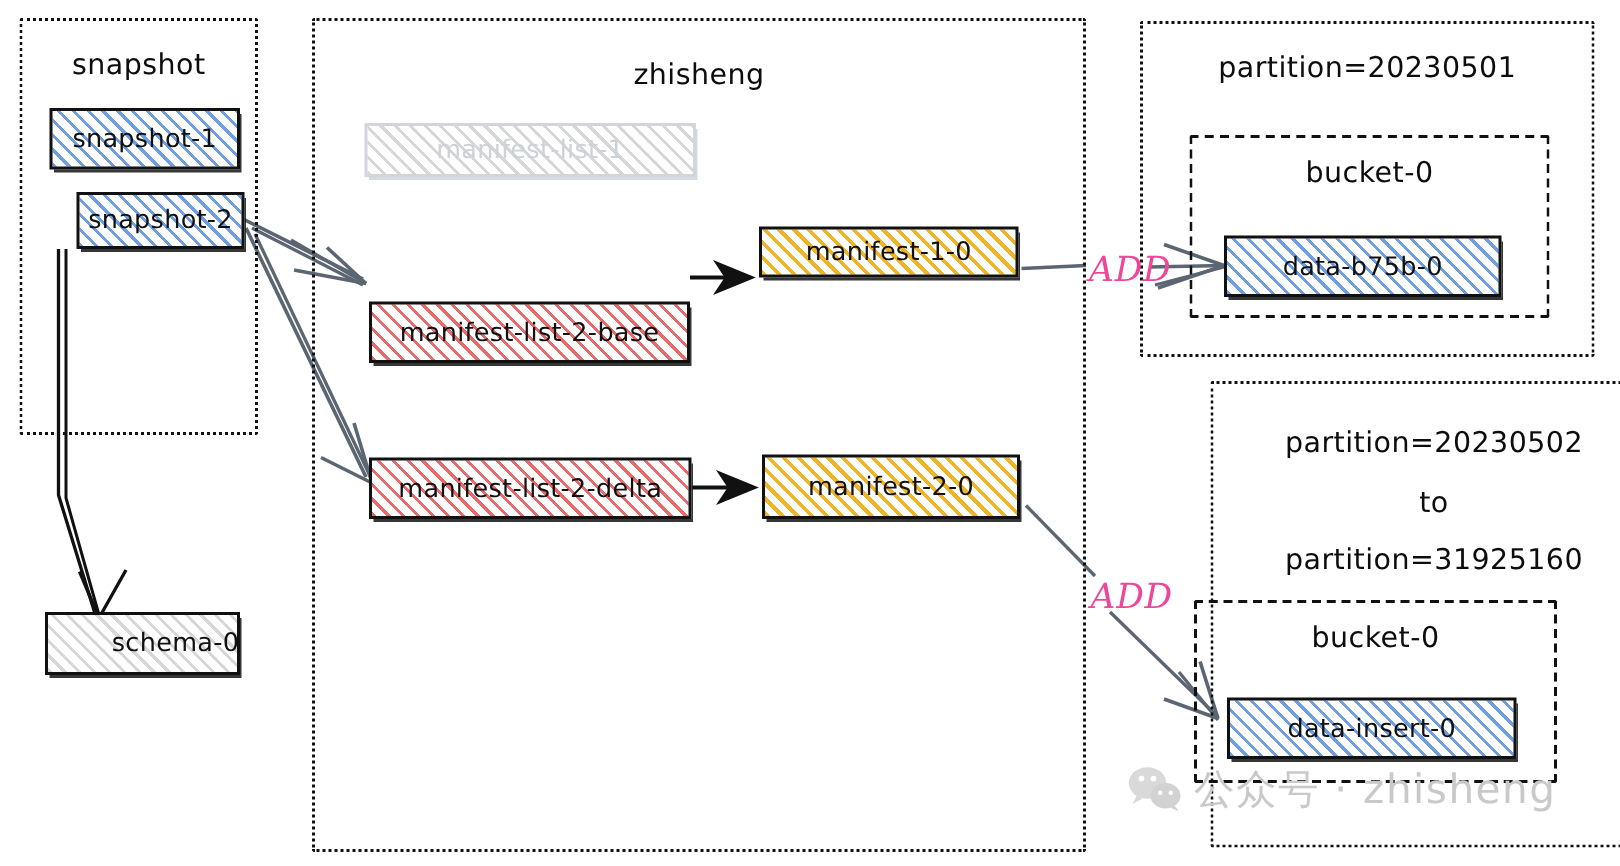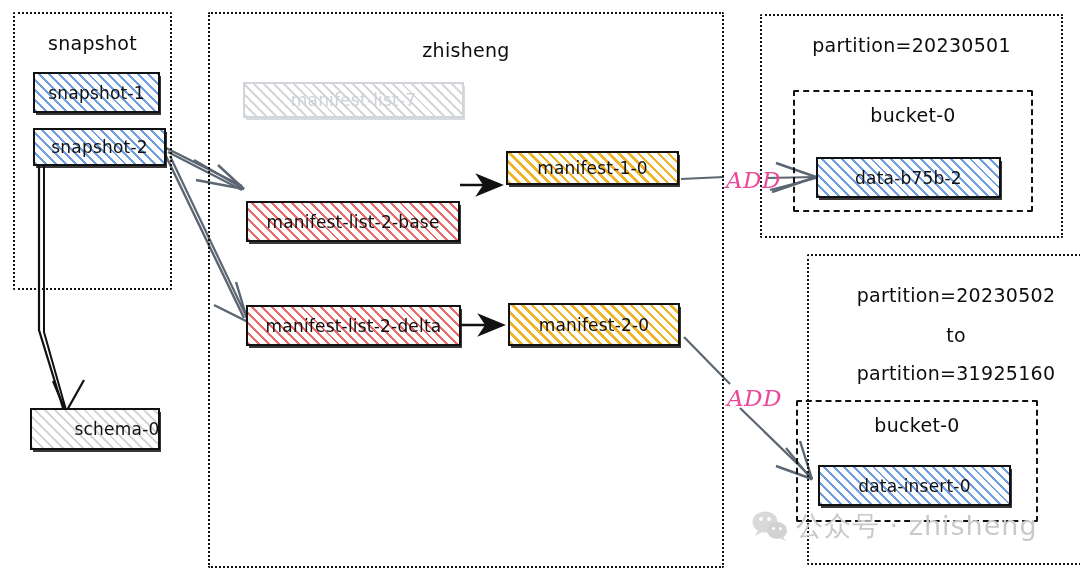--- a/index.html
+++ b/index.html
@@ -191,35 +191,35 @@
   </svg>
 
   <div class="group" style="left:13px; top:12px; width:159px; height:278px;">
     <div class="group-title" style="top:18px;">snapshot</div>
   </div>
 
   <div class="node hatch-blue" style="left:33px; top:72px; width:127px; height:41px;">
     <span class="lbl">snapshot-1</span>
   </div>
 
-  <div class="node hatch-blue" style="left:33px; top:128px; width:133px; height:38px;">
+  <div class="node hatch-blue" style="left:51px; top:128px; width:112px; height:38px;">
     <span class="lbl">snapshot-2</span>
   </div>
 
 
   <div class="node hatch-gray" style="left:30px; top:408px; width:130px; height:42px;padding-left:44px;">
     <span class="lbl">schema-0</span>
   </div>
 
   <div class="group" style="left:208px; top:12px; width:516px; height:556px;">
     <div class="group-title" style="top:25px;">zhisheng</div>
   </div>
 
   <div class="node hatch-gray faded" style="left:243px; top:82px; width:221px; height:36px;">
-    <span class="lbl">manifest-list-7</span>
+    <span class="lbl">manifest-list-1</span>
   </div>
 
   <div class="node hatch-red" style="left:246px; top:165px; width:214px; height:41px;margin-top:36px;">
     <span class="lbl">manifest-list-2-base</span>
   </div>
 
   <div class="node hatch-yellow" style="left:506px; top:151px; width:173px; height:34px;">
     <span class="lbl">manifest-1-0</span>
   </div>
 
@@ -233,21 +233,21 @@
 
   <div class="group" style="left:760px; top:14px; width:303px; height:224px;">
     <div class="group-title" style="top:18px;">partition=20230501</div>
   </div>
 
   <div class="group-dashed" style="left:793px; top:90px; width:240px; height:122px;">
     <div class="group-title" style="top:12px;">bucket-0</div>
   </div>
 
   <div class="node hatch-blue" style="left:816px; top:157px; width:185px; height:41px;">
-    <span class="lbl">data-b75b-2</span>
+    <span class="lbl">data-b75b-0</span>
   </div>
 
   <div class="group" style="left:807px; top:254px; width:298px; height:311px;">
     <div class="group-title" style="top:28px;">partition=20230502</div>
     <div class="group-title" style="top:68px;">to</div>
     <div class="group-title" style="top:106px;">partition=31925160</div>
   </div>
 
   <div class="group-dashed" style="left:796px; top:400px; width:242px; height:122px;">
     <div class="group-title" style="top:12px;">bucket-0</div>

